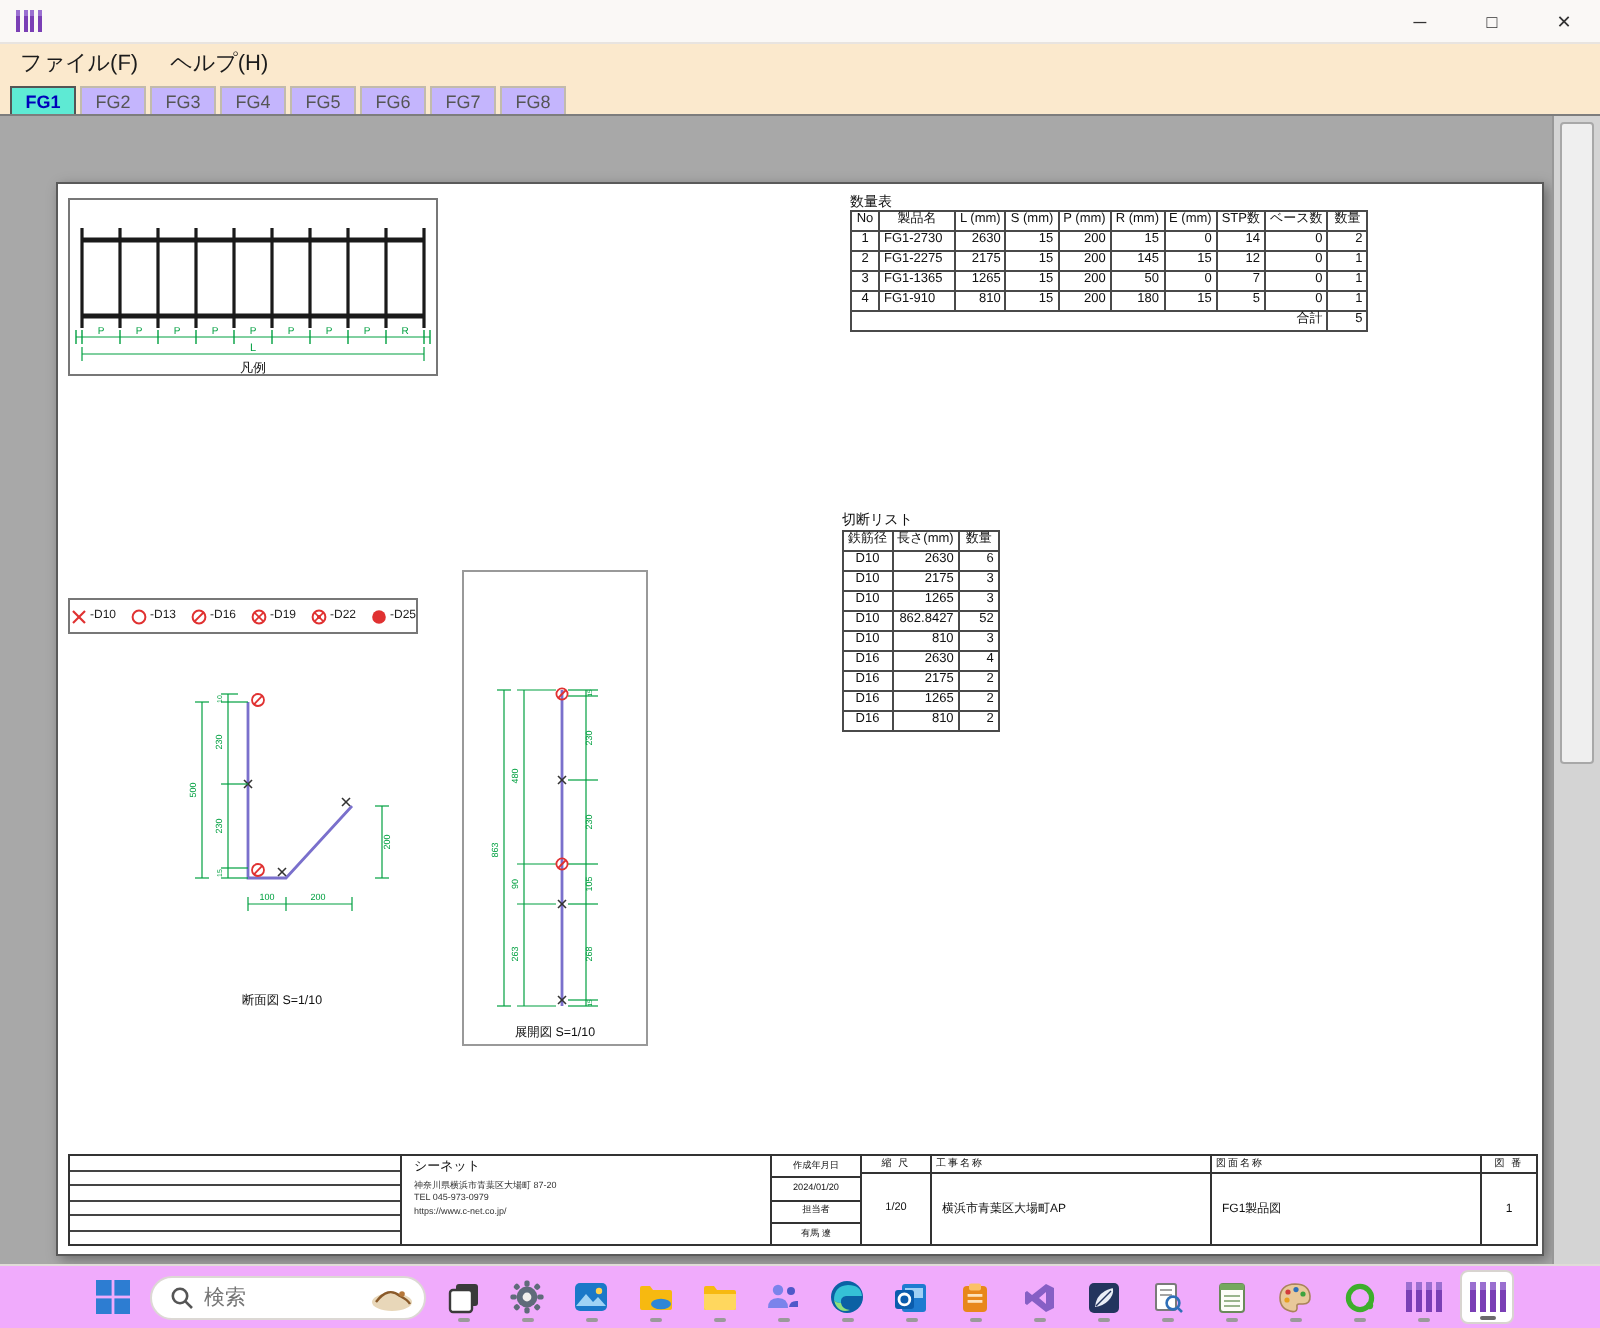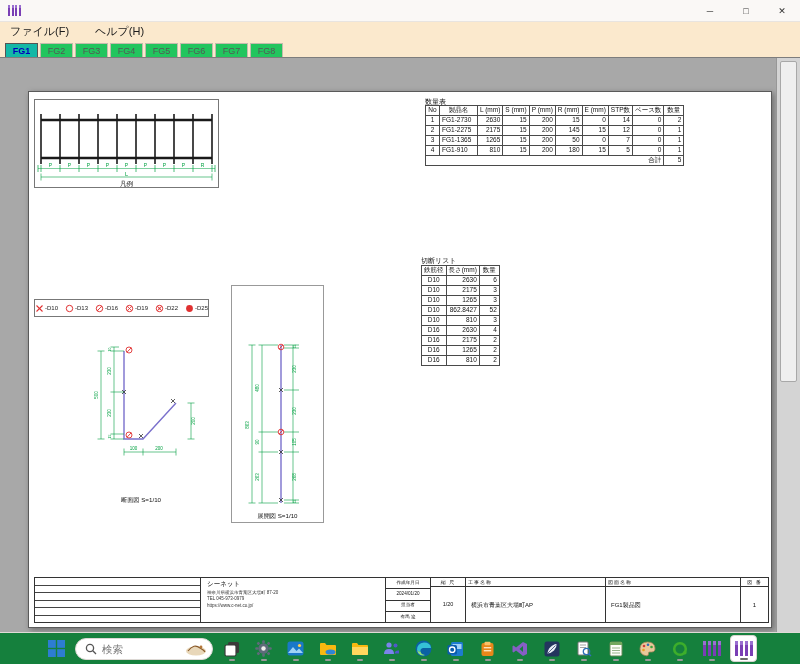--- a/index.html
+++ b/index.html
@@ -6,26 +6,26 @@
 html,body{width:800px;height:664px;overflow:hidden;font-family:"Liberation Sans",sans-serif}
 .window{position:relative;width:800px;height:664px;background:#fff}
 
 .titlebar{height:22px;background:#faf8f6;display:flex;align-items:center;padding-left:8px;border-bottom:1px solid #e8e4e0}
 .app-ico{display:flex;gap:1.5px;margin-right:7px}
 .app-ico i{display:block;width:2px;height:11px;background:#7a3fb5;border-top:3px solid #9a6fd0}
 .title-text{font-size:11px;color:#1b1b1b}
 .win-controls{margin-left:auto;display:flex;height:22px}
 .win-btn{width:36px;display:flex;align-items:center;justify-content:center;font-size:9px;color:#333;cursor:default}
 
-.menubar{height:18px;background:#fbe9cd;display:flex;align-items:center;gap:26px;padding-left:10px}
+.menubar{height:18px;background:#fbe9cd;display:flex;align-items:center;gap:16px;padding-left:10px}
 .menu-item{font-size:11px;color:#1b1b1b}
 
 .tabbar{height:17px;background:#fbe9cd;display:flex;align-items:flex-end;padding-left:5px}
-.tab{min-width:33px;height:14px;margin-right:2px;display:flex;align-items:center;justify-content:center;font-size:9px;color:#555;background:#22c55e;border:1px solid #c2bbac;border-bottom:none}
-.tab.active{background:#14b8a6;color:#0000bb;font-weight:bold;border-color:#555}
+.tab{min-width:33px;height:14px;margin-right:2px;display:flex;align-items:center;justify-content:center;font-size:9px;color:#555;background:#c4b5fd;border:1px solid #c2bbac;border-bottom:none}
+.tab.active{background:#5eead4;color:#0000bb;font-weight:bold;border-color:#555}
 
 .viewport{position:relative;height:575px;background:#a8a8a8;border-top:1px solid #7d7d7d;overflow:hidden}
 .vscroll{position:absolute;right:0;top:0;bottom:0;width:24px;background:#d4d4d4;border-left:1px solid #979797}
 .vscroll .thumb{position:absolute;left:3px;right:3px;top:3px;height:56%;background:#efefef;border:1px solid #a8a8a8;border-radius:2px}
 .sheet{position:absolute;left:28px;top:33px;width:744px;height:537px;background:#fff;border:1px solid #5a5a5a;box-shadow:2px 2px 6px rgba(0,0,0,.35)}
 .sheet *{line-height:1}
 .abs{position:absolute}
 
 .dwg-title{font-size:7px;color:#111;white-space:nowrap}
 .dtable{border-collapse:collapse;background:#fff}
@@ -46,21 +46,21 @@
 .tb-company{width:185px;border-left:1px solid #333;padding:3px 6px}
 .co-name{font-size:6.5px;color:#111;margin-bottom:3px}
 .co-line{font-size:4.5px;color:#333;margin-top:2px;white-space:nowrap}
 .tb-col{border-left:1px solid #333;display:flex;flex-direction:column}
 .tb-head{height:9px;border-bottom:1px solid #333;display:flex;align-items:center;font-size:5px;color:#111;letter-spacing:1px;padding:0 2px;justify-content:center}
 .tb-val{flex:1;display:flex;align-items:center;justify-content:center;font-size:6px;color:#111}
 .tb-dates{width:45px;border-left:1px solid #333;display:flex;flex-direction:column;text-align:center}
 .tb-dates div{flex:1;display:flex;align-items:center;justify-content:center;border-bottom:1px solid #333;font-size:4.6px;color:#111}
 .tb-dates div:last-child{border-bottom:none}
 
-.taskbar{height:32px;background:#15803d;border-top:1px solid #e0dcd8;display:flex;align-items:center;justify-content:center;gap:5px}
+.taskbar{height:32px;background:#f0abfc;border-top:1px solid #e0dcd8;display:flex;align-items:center;justify-content:center;gap:5px}
 .tb-ico{width:27px;height:27px;display:flex;align-items:center;justify-content:center;border-radius:4px;position:relative}
 .tb-ico .dash{position:absolute;bottom:1px;left:50%;transform:translateX(-50%);width:6px;height:2px;border-radius:1px;background:#9a9a9a}
 .tb-ico.active-tile{background:#fff;border:1px solid #d8d4d0}
 .search-pill{width:138px;height:22px;background:#fff;border:1px solid #dcd8d4;border-radius:11px;display:flex;align-items:center;padding:0 4px 0 9px;gap:5px}
 .search-pill input{border:none;outline:none;flex:1;font-size:10.5px;color:#444;font-family:"Liberation Sans",sans-serif;background:transparent;min-width:0}
 .rf-bars{display:flex;gap:2px}
 .rf-bars i{display:block;width:3px;height:15px;background:#7a3fb5;border-top:4px solid #9a6fd0}
 </style>
 </head>
 <body>

